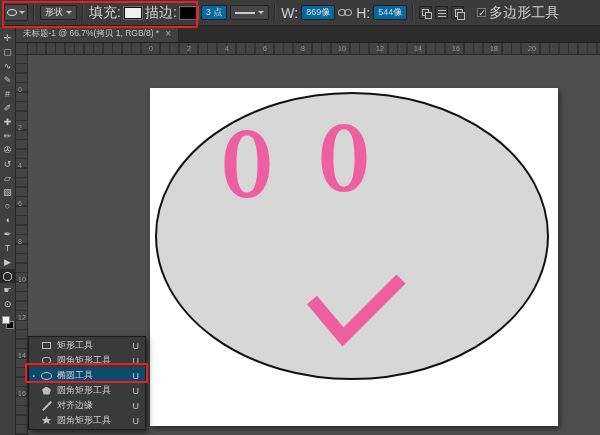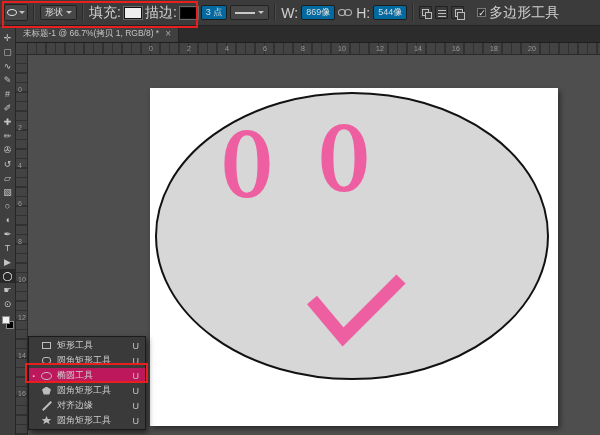--- a/index.html
+++ b/index.html
@@ -79,21 +79,21 @@
 
   
   .canvas-area{position:absolute;left:28px;top:55px;right:0;bottom:0;background:#4e4e4e;z-index:1}
   .artboard{position:absolute;left:150px;top:88px;width:408px;height:338px;background:#ffffff;
     box-shadow:2px 3px 5px rgba(0,0,0,.45);z-index:3}
 
   
   .flyout{position:absolute;left:28px;top:336px;width:118px;background:#3a3a3a;
     border:1px solid #1b1b1b;box-shadow:2px 3px 6px rgba(0,0,0,.55);z-index:40;padding:1px 0}
   .mi{height:15px;display:flex;align-items:center;gap:4px;padding:0 6px 0 2px;color:#cfcfcf;font-size:9px}
-  .mi.selected{background:#be185d}
+  .mi.selected{background:#0c4a6e}
   .mi .marker{width:5px;font-size:6px;color:#e0e0e0;text-align:center}
   .mi .micon{width:13px;display:flex;align-items:center;justify-content:center}
   .mi .lbl{flex:1;white-space:nowrap}
   .mi .sc{color:#c5c5c5}
   .ic-rect{width:9px;height:7px;border:1px solid #bdbdbd}
   .ic-rrect{width:9px;height:7px;border:1px solid #bdbdbd;border-radius:3px}
   .ic-ellipse{width:11px;height:8px;border:1px solid #bdbdbd;border-radius:50%}
   .ic-poly{width:9px;height:8px;background:#bdbdbd;clip-path:polygon(50% 0,100% 38%,81% 100%,19% 100%,0 38%)}
   .ic-line{width:10px;height:10px;position:relative}
   .ic-line::before{content:"";position:absolute;left:-1px;top:4px;width:12px;height:2px;background:#bdbdbd;transform:rotate(-45deg)}

